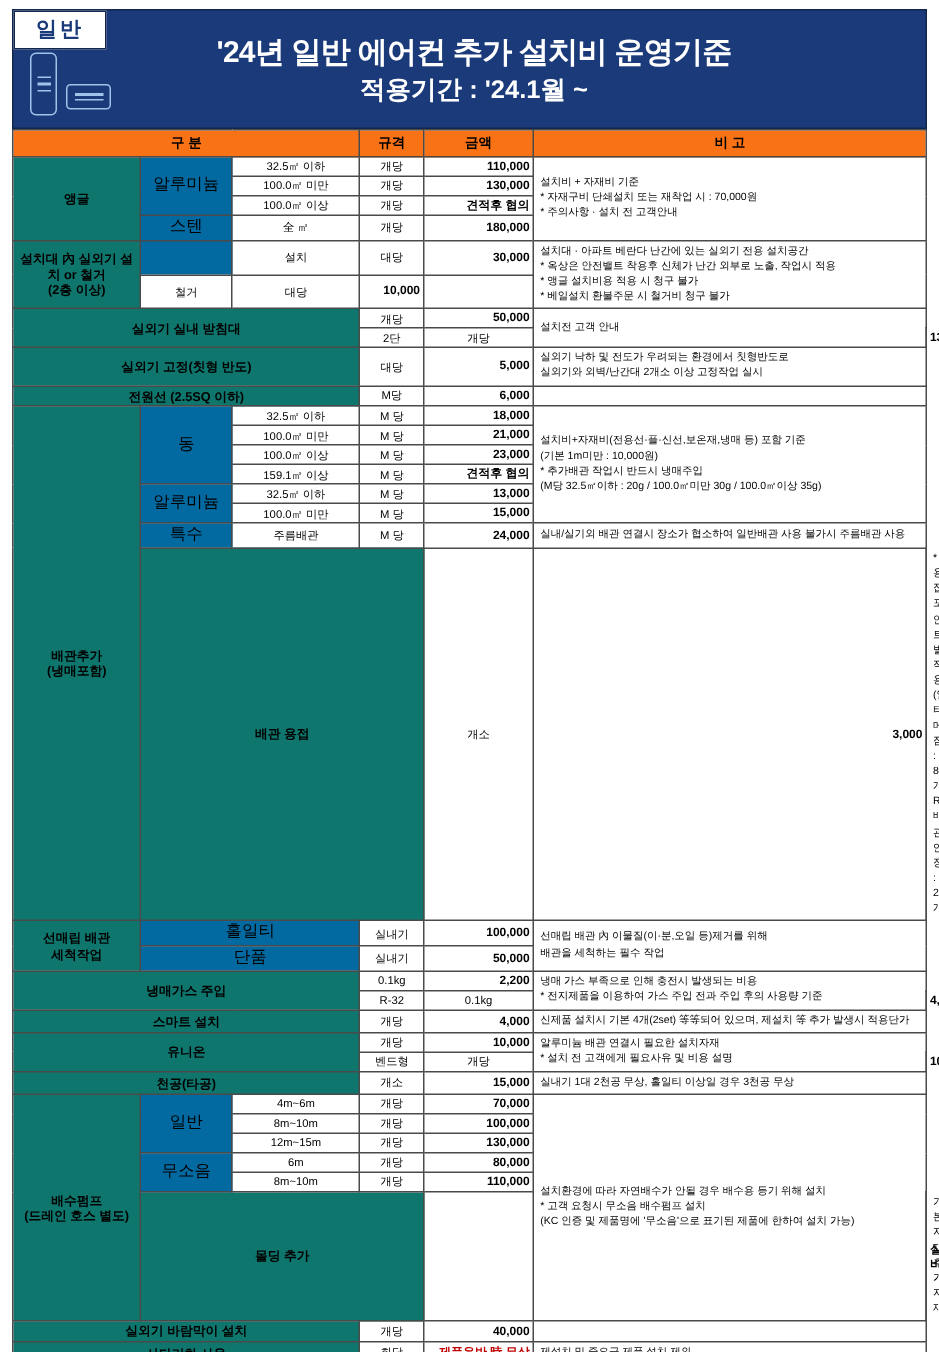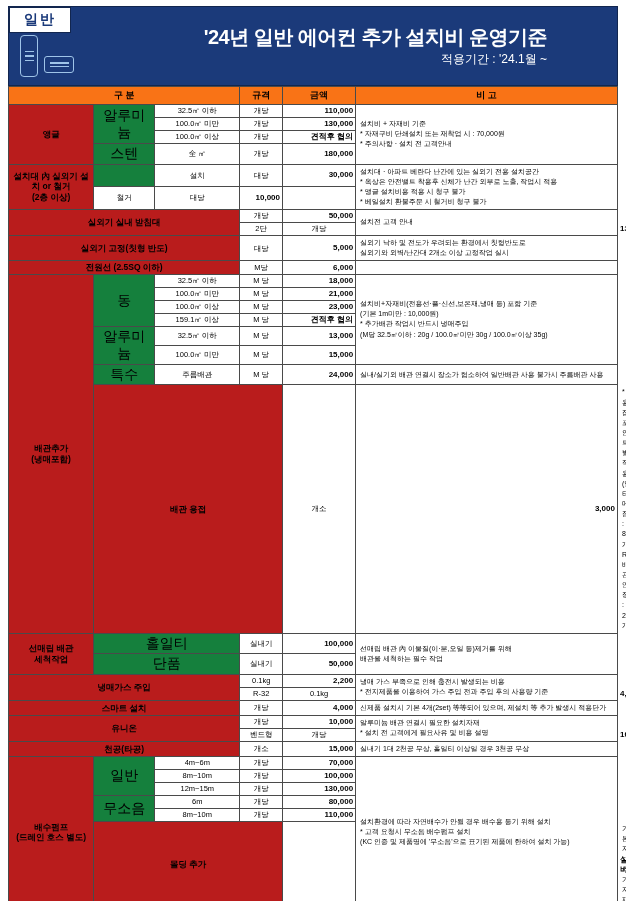--- a/index.html
+++ b/index.html
@@ -51,33 +51,33 @@
   }
   .ac-stand i{display:block;width:9px;height:1.6px;background:#9fc4e8;}
   .ac-wall{
     width:28px;height:15px;border:1.6px solid #9fc4e8;border-radius:3px;
     display:flex;flex-direction:column;justify-content:center;align-items:center;gap:2px;
     margin-bottom:4px;
   }
   .ac-wall i{display:block;width:19px;height:1.4px;background:#9fc4e8;}
   .hdr-text{
     flex:1;
-    text-align:right;
+    text-align:center;
     color:#fff;
     padding-right:70px;
   }
   .hdr-title{
     font-size:20px;
     font-weight:bold;
     letter-spacing:-0.5px;
   }
   .hdr-sub{
     margin-top:0;
-    font-size:12px;
-    font-weight:normal;
+    font-size:17px;
+    font-weight:bold;
   }
   .unit-line{
     text-align:right;
     font-size:7.5px;
     padding:2px 1px 2px 0;
   }
   
   table{
     width:100%;
     border-collapse:collapse;
@@ -90,22 +90,22 @@
     text-align:center;
     vertical-align:middle;
     line-height:1.25;
   }
   thead th{
     background:#f97316;
     font-weight:bold;
     font-size:9px;
     height:15px;
   }
-  td.cat{background:#b91c1c;font-weight:bold;font-size:8.5px;}
-  td.sub{background:#15803d;font-size:14px;}
+  td.cat{background:#0f766e;font-weight:bold;font-size:8.5px;}
+  td.sub{background:#0369a1;font-size:11px;}
   td.spec{font-size:7.5px;}
   td.amt{font-weight:bold;font-size:8px;text-align:right;}
   td.note{
     text-align:left;
     font-size:7px;
     padding:2px 4px;
     line-height:1.45;
   }
   .red{color:#c00000;}
 </style>

